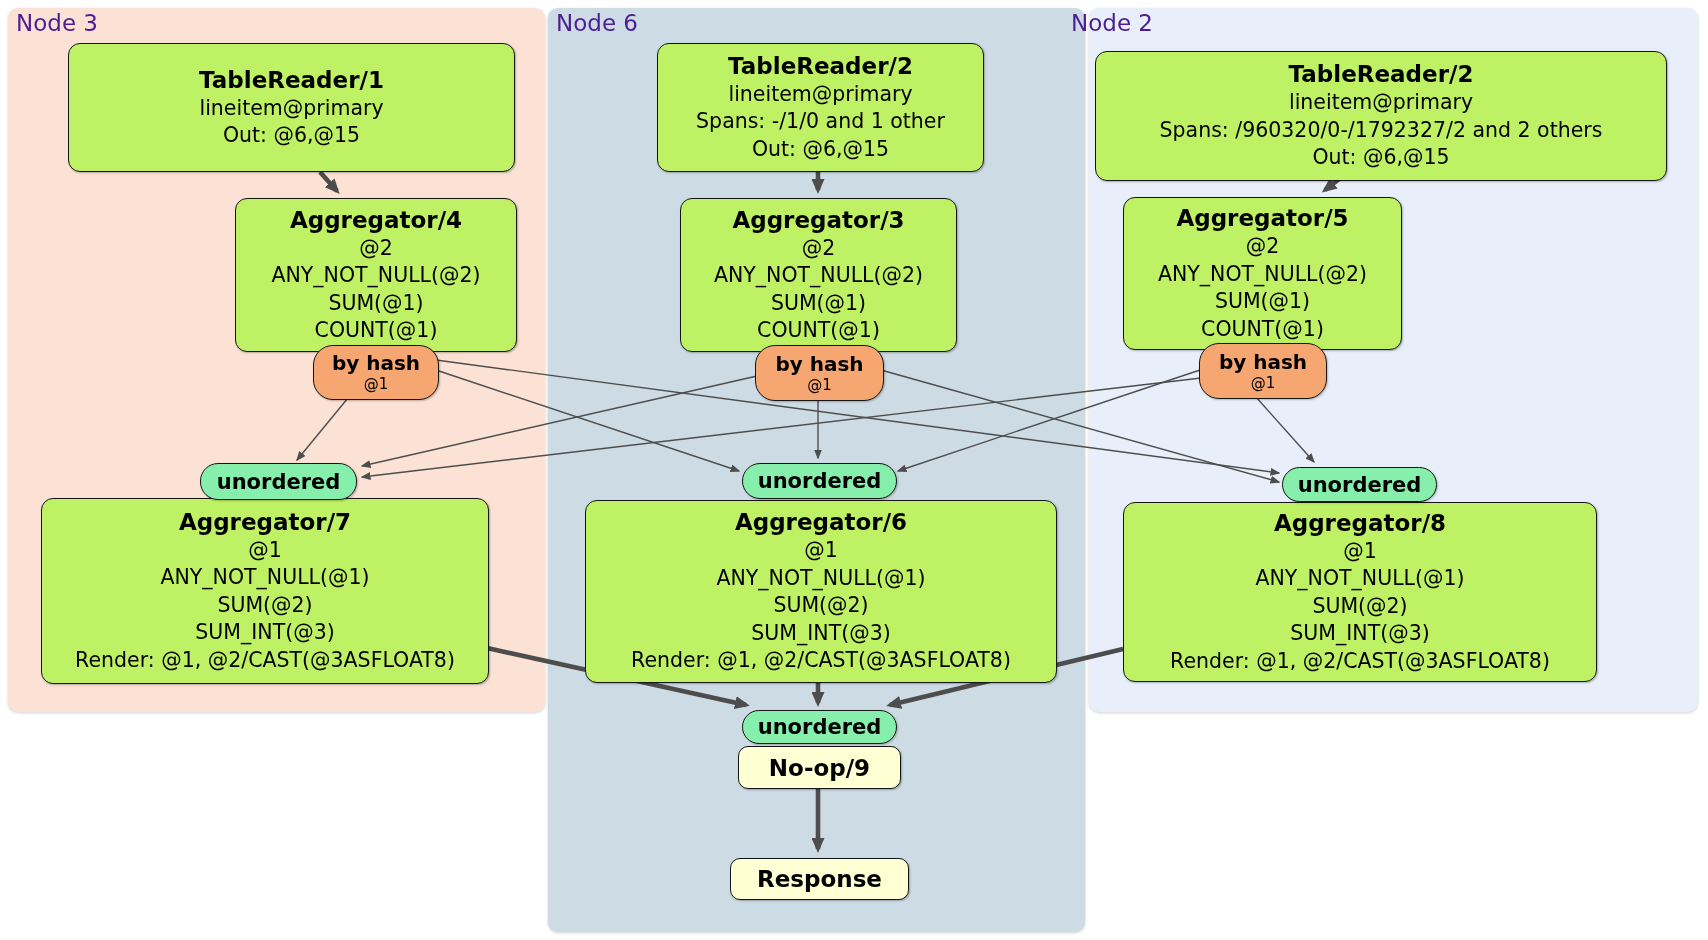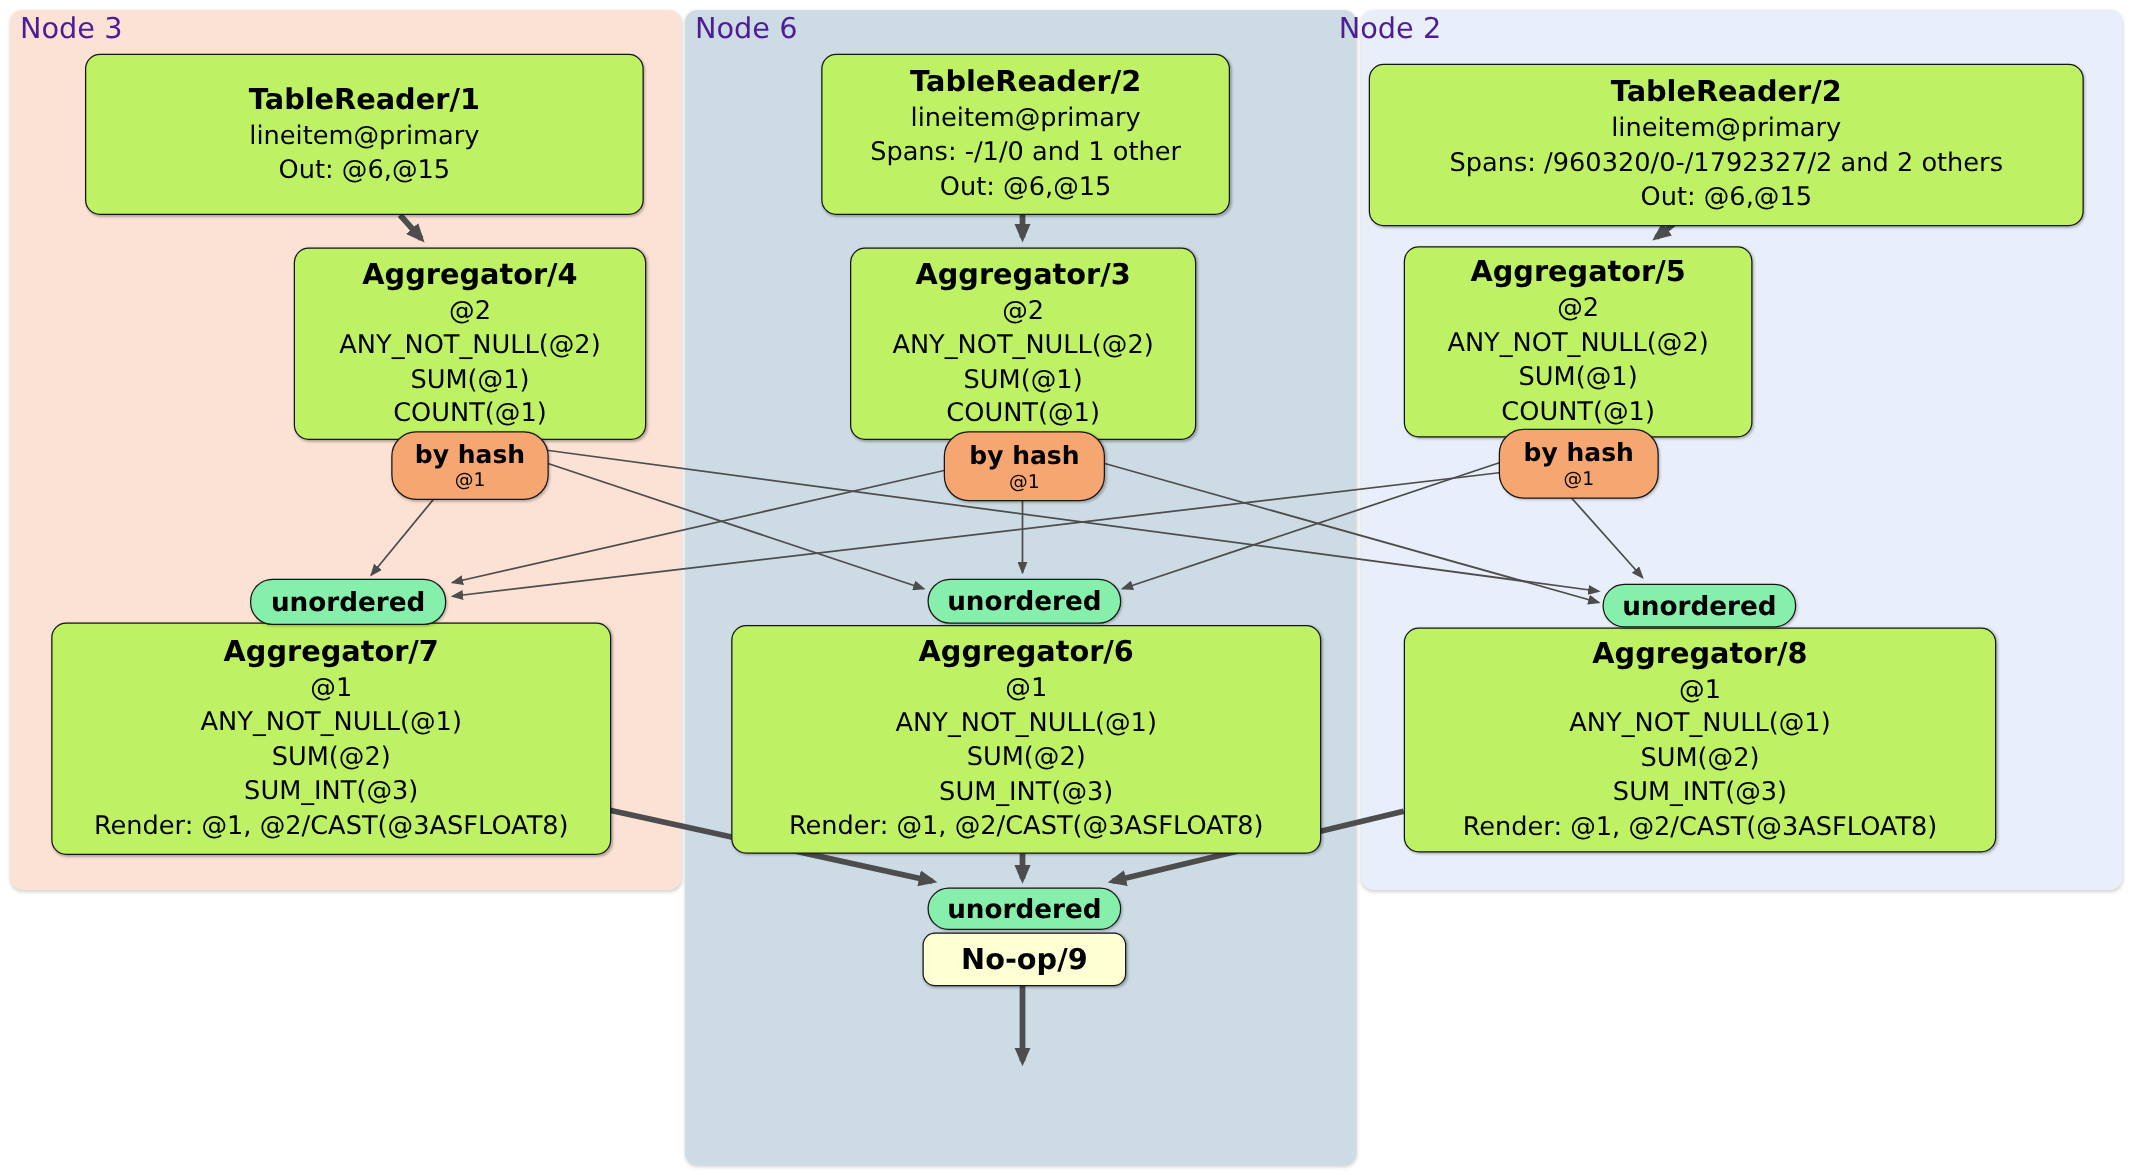--- a/index.html
+++ b/index.html
@@ -200,14 +200,17 @@
     <div class="line">SUM_INT(@3)</div>
     <div class="line">Render: @1, @2/CAST(@3ASFLOAT8)</div>
   </div>
 
   <div class="stream" id="unB">
     <span>unordered</span>
   </div>
   <div class="minibox" id="noop">
     <span>No-op/9</span>
   </div>
+  <div class="minibox" id="resp">
+    <span>Response</span>
+  </div>
 
 </div>
 
 </body></html>

